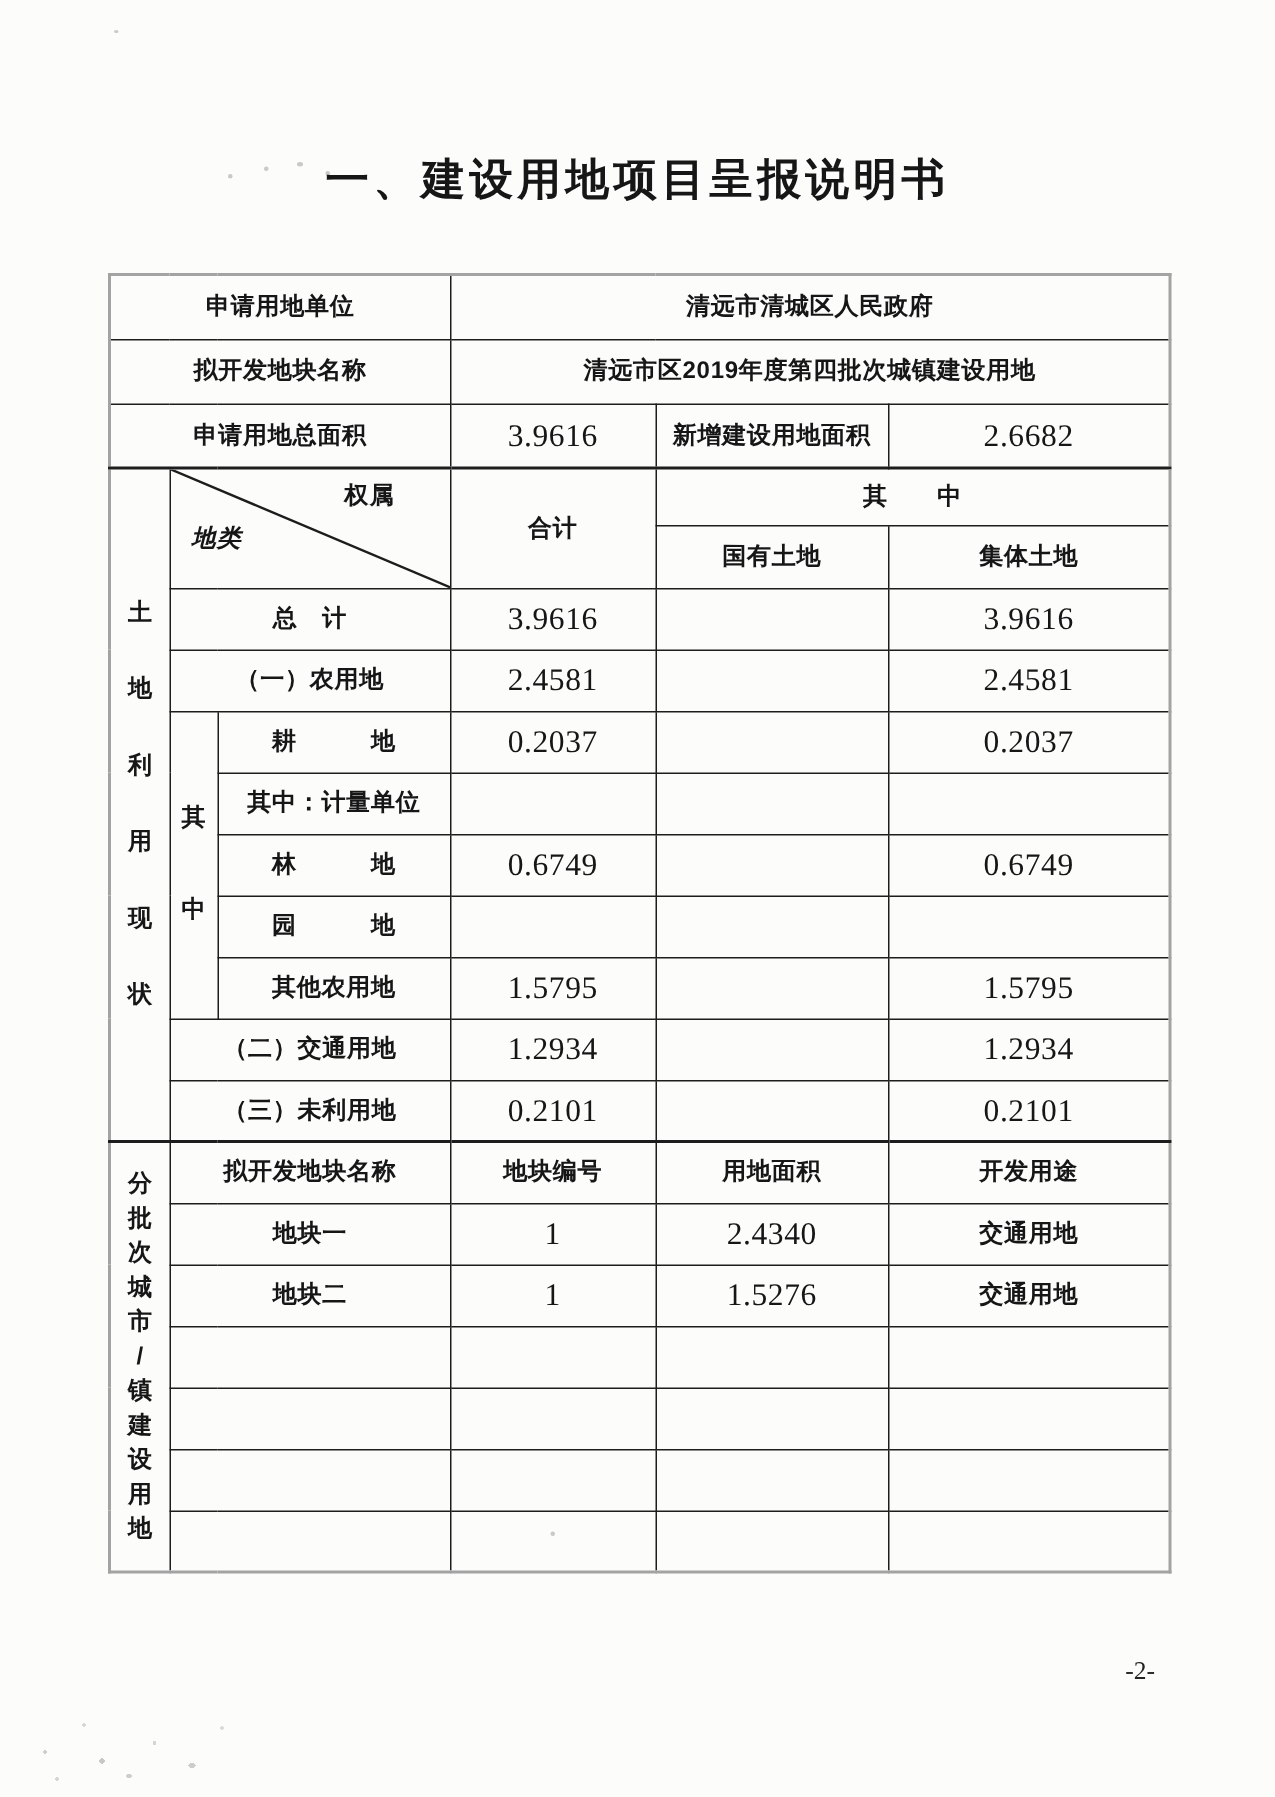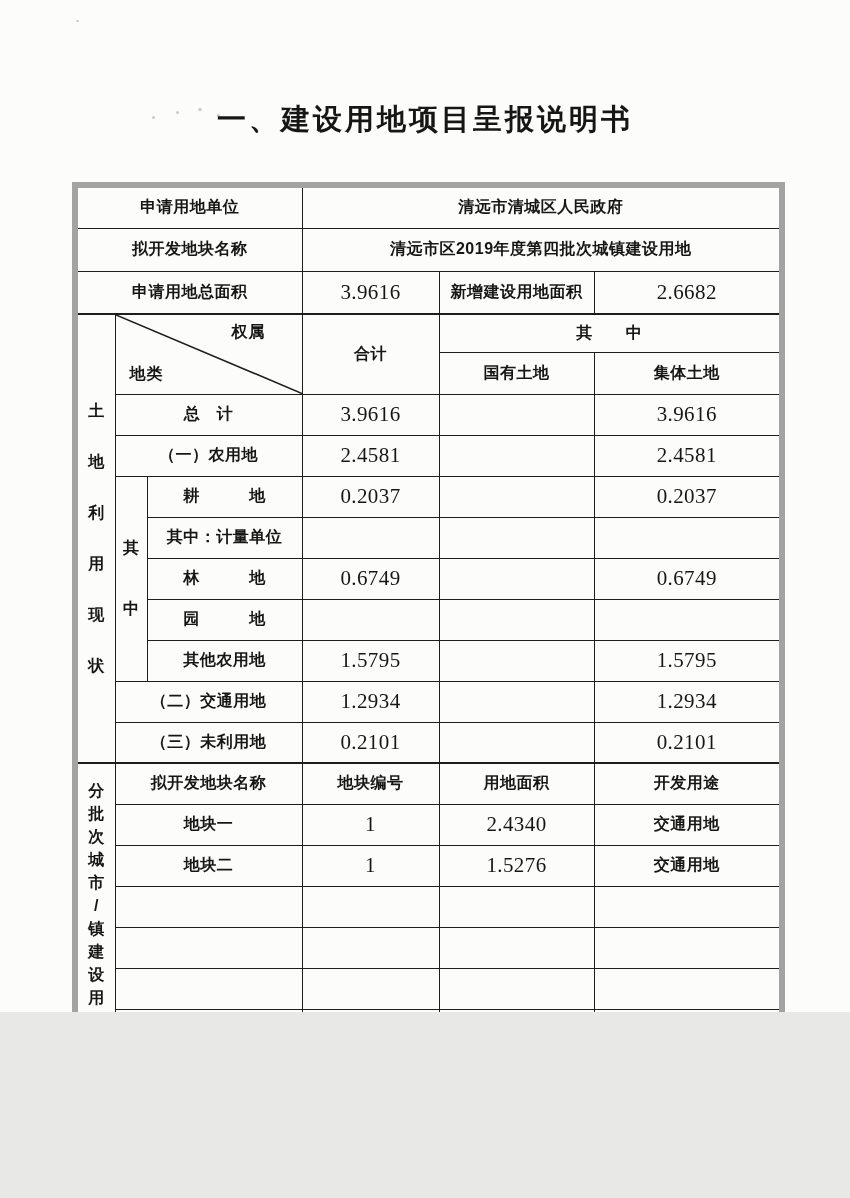--- a/index.html
+++ b/index.html
@@ -1,18 +1,18 @@
 <!DOCTYPE html>
 <html><head>
 <meta charset="utf-8">
 <style>
   html,body { margin:0; padding:0; background:#e8e8e6; }
   .page {
     position:relative;
-    width:850px; height:1012px;
+    width:850px; height:1198px;
     margin:0 auto;
     background:#fcfcfa;
     font-family:"Liberation Sans", sans-serif;
     color:#161616;
     overflow:hidden;
   }
   
   .title {
     position:absolute; top:100px; left:0; width:100%;
     text-align:center;
@@ -26,21 +26,21 @@
   .pageno {
     position:absolute; top:1104px; right:80px;
     font-family:"Liberation Serif", serif;
     font-size:17px; color:#222;
   }
   
   table.report {
     position:absolute; left:72px; top:182px;
     width:707px;
     border-collapse:collapse; table-layout:fixed;
-    border:6px solid #a3a3a3;
+    border:2px solid #a3a3a3;
   }
   td {
     border:1.6px solid #1d1d1d;
     padding:0 2px;
     text-align:center; vertical-align:middle;
     overflow:hidden;
   }
   tr.r43 { height:43px; }
   tr.rh1 { height:38px; }
   tr.rh2 { height:42px; }
@@ -63,22 +63,22 @@
   .vbox.gap45 { gap:45px; }
   .vbox.gap7  { gap:7px; font-size:15px; }
   
   td.diag { position:relative; padding:0;text-align:right; }
   td.diag svg { position:absolute; inset:0; width:100%; height:100%; display:block; }
   .diag-top {
     position:absolute; top:7px; right:36px;
     font-size:16px; font-weight:bold; letter-spacing:1px;
   }
   .diag-bottom {
-    position:absolute; bottom:9px; left:14px;
-    font-size:16px; font-weight:bold; letter-spacing:1px;
+    position:absolute; bottom:22px; left:14px;
+    font-size:16px; font-weight:bold; letter-spacing:1px;font-style:italic;
   }
   
   .speck { position:absolute; border-radius:50%; background:#b3b3b3; opacity:0.7; }
   .noise-blob {
     position:absolute; left:8px; top:1122px; width:180px; height:72px;
     background:
       radial-gradient(2px 2px at 22px 46px,#aaa 60%,transparent 61%),
       radial-gradient(3px 3px at 60px 52px,#9e9e9e 60%,transparent 61%),
       radial-gradient(2px 2px at 95px 40px,#b5b5b5 60%,transparent 61%),
       radial-gradient(4px 3px at 120px 55px,#a8a8a8 60%,transparent 61%),

